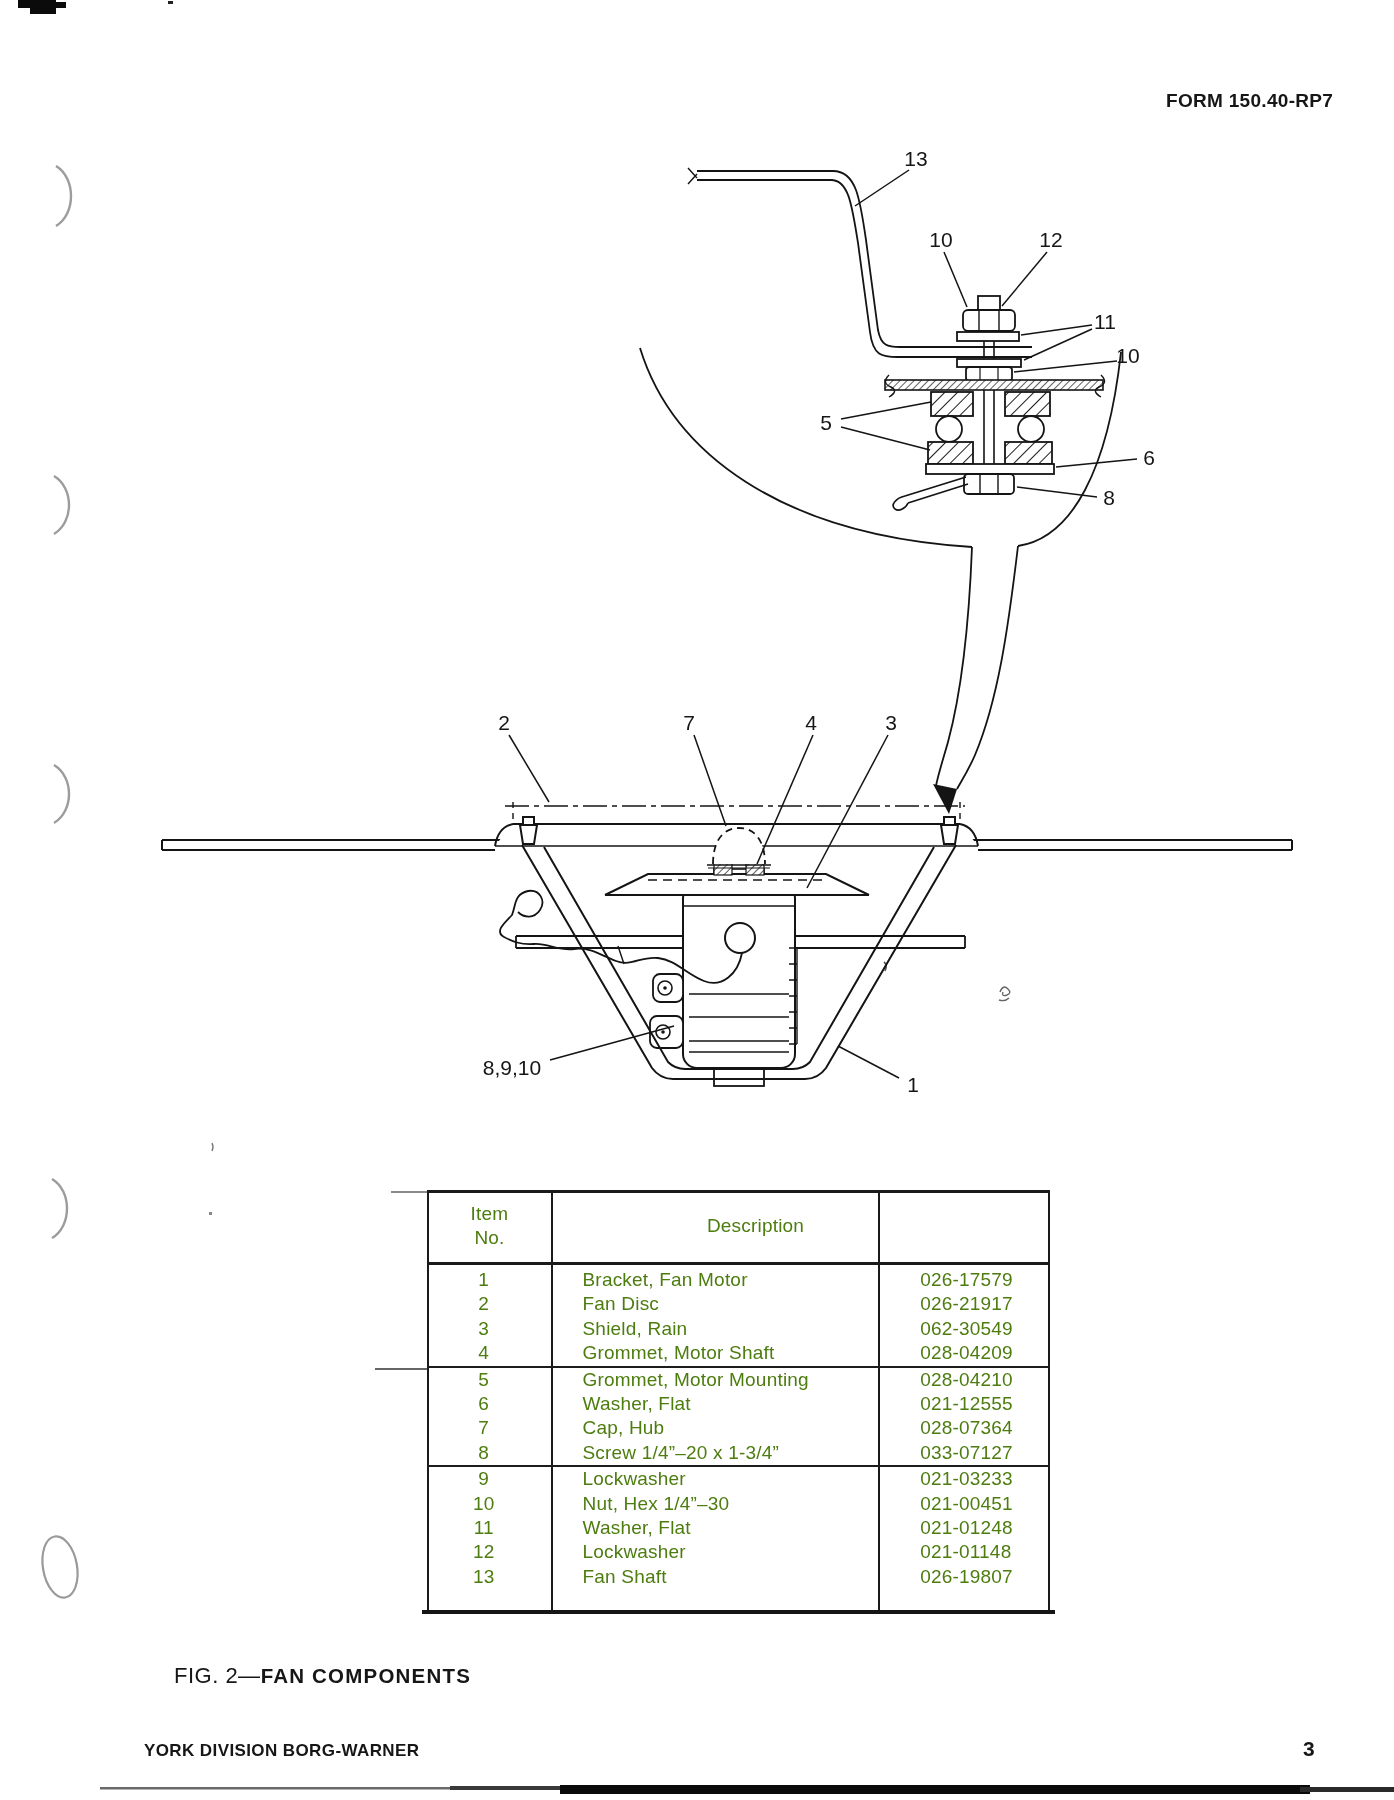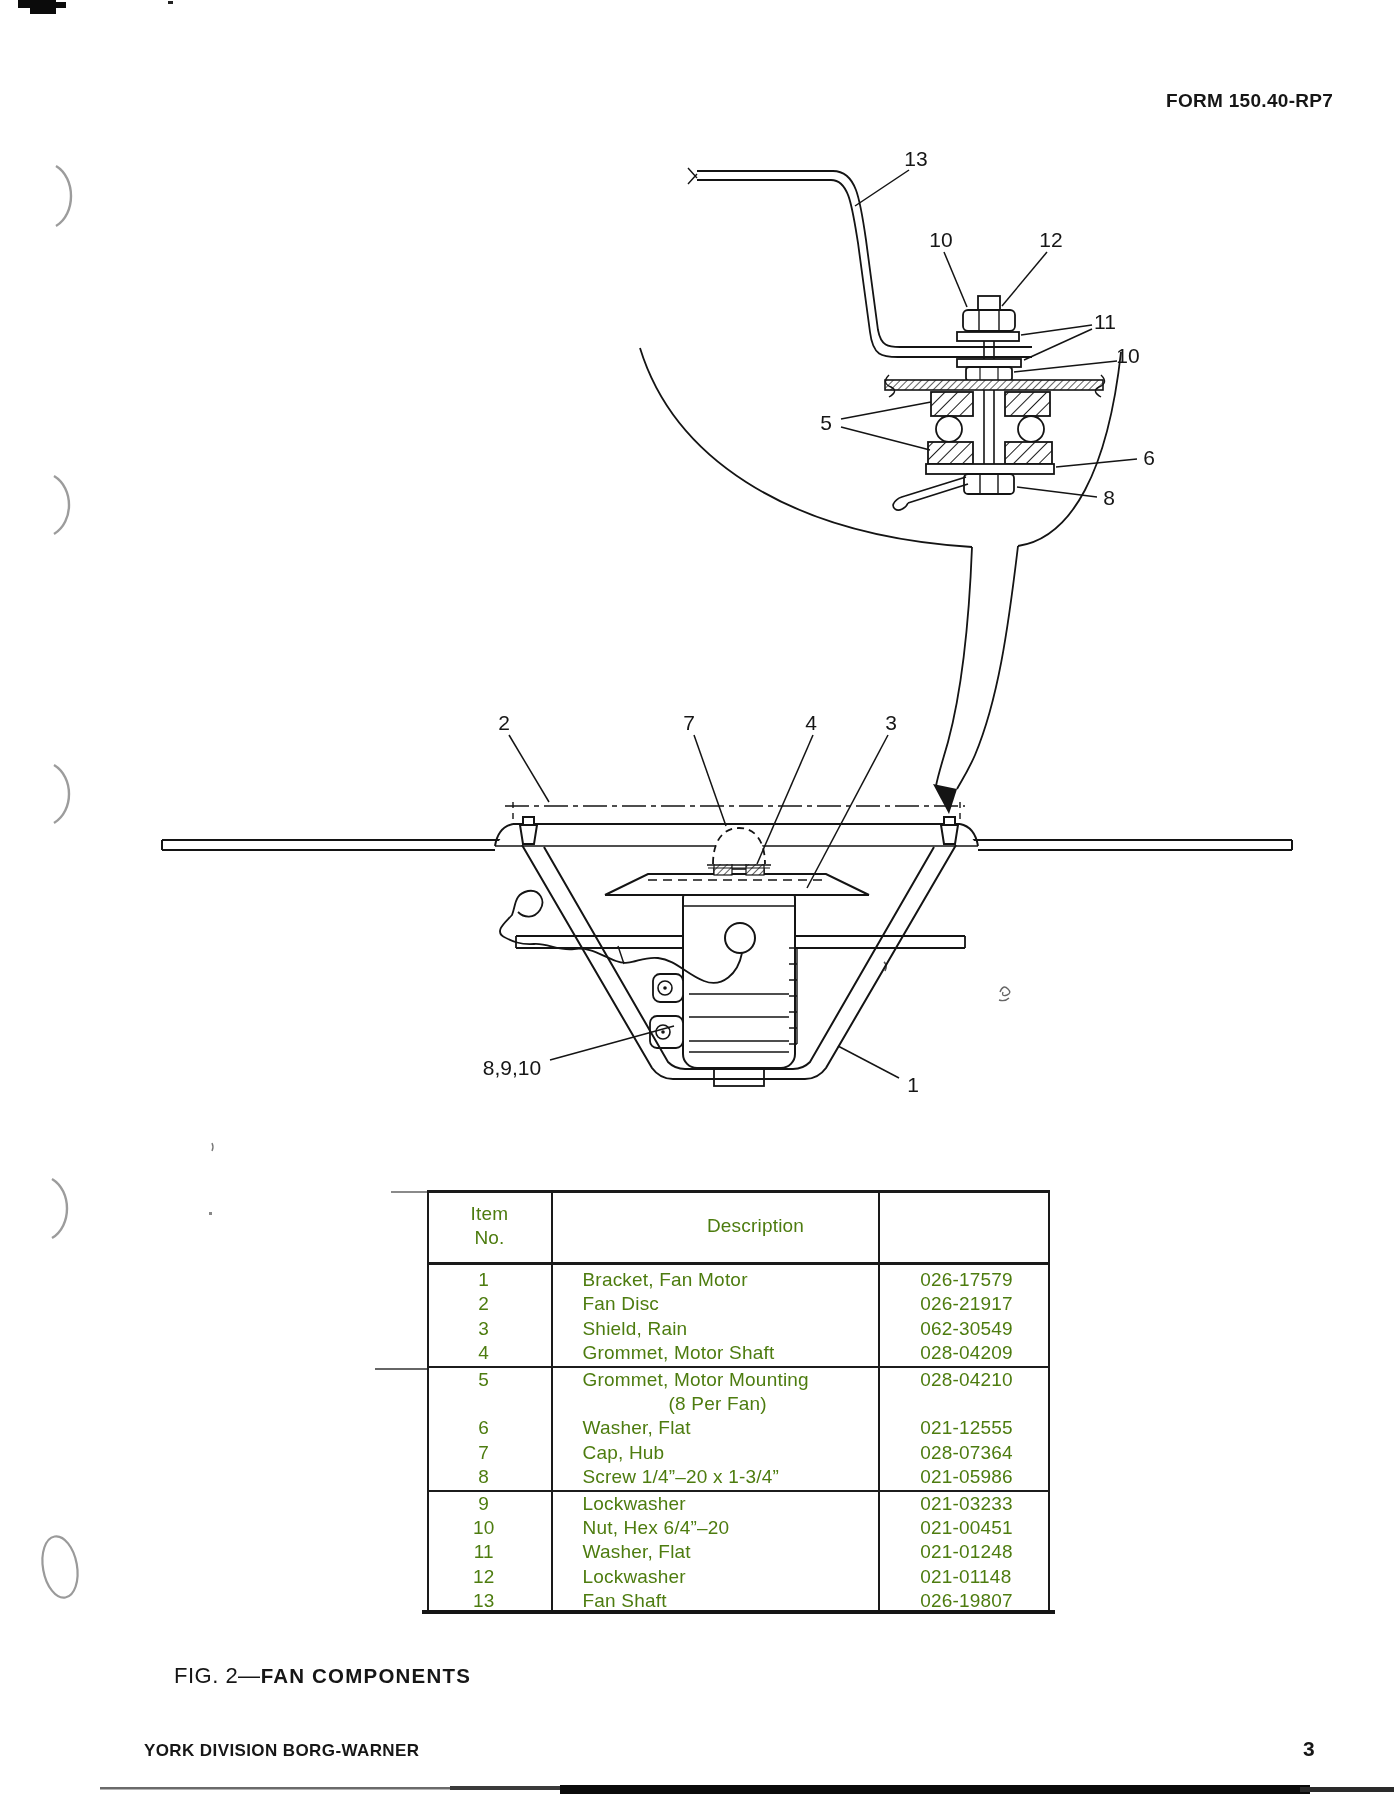--- a/index.html
+++ b/index.html
@@ -294,48 +294,43 @@
         <div class="trow">
           <div class="c-item">4</div>
           <div class="c-desc">Grommet, Motor Shaft</div>
           <div class="c-part">028-04209</div>
         </div>
         <div class="trow rule">
           <div class="c-item">5</div>
           <div class="c-desc">Grommet, Motor Mounting</div>
           <div class="c-part">028-04210</div>
         </div>
-        <div class="trow indent">
-          <div class="c-item"></div>
-          <div class="c-desc">(8 Per Fan)</div>
-          <div class="c-part"></div>
-        </div>
         <div class="trow">
           <div class="c-item">6</div>
           <div class="c-desc">Washer, Flat</div>
           <div class="c-part">021-12555</div>
         </div>
         <div class="trow">
           <div class="c-item">7</div>
           <div class="c-desc">Cap, Hub</div>
           <div class="c-part">028-07364</div>
         </div>
         <div class="trow">
           <div class="c-item">8</div>
           <div class="c-desc">Screw 1/4”–20 x 1-3/4”</div>
-          <div class="c-part">021-05986</div>
+          <div class="c-part">033-07127</div>
         </div>
         <div class="trow rule">
           <div class="c-item">9</div>
           <div class="c-desc">Lockwasher</div>
           <div class="c-part">021-03233</div>
         </div>
         <div class="trow">
           <div class="c-item">10</div>
-          <div class="c-desc">Nut, Hex 6/4”–20</div>
+          <div class="c-desc">Nut, Hex 1/4”–30</div>
           <div class="c-part">021-00451</div>
         </div>
         <div class="trow">
           <div class="c-item">11</div>
           <div class="c-desc">Washer, Flat</div>
           <div class="c-part">021-01248</div>
         </div>
         <div class="trow">
           <div class="c-item">12</div>
           <div class="c-desc">Lockwasher</div>

